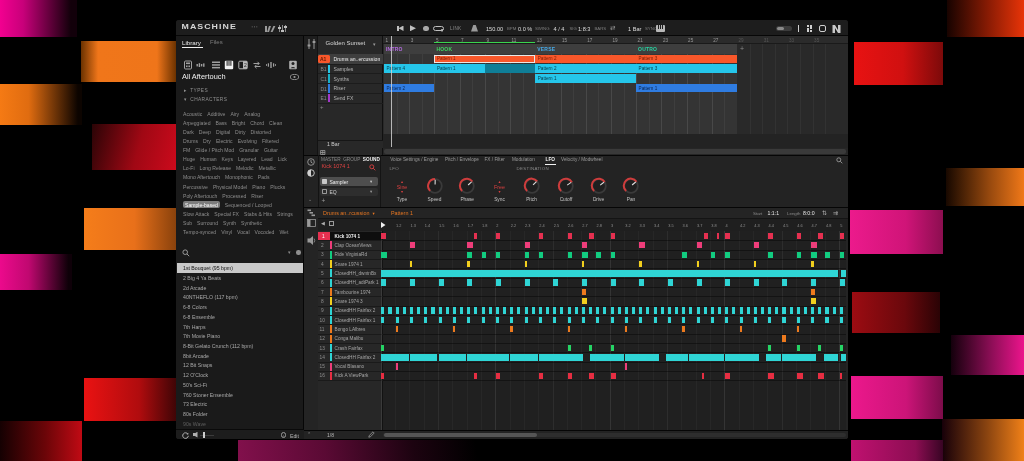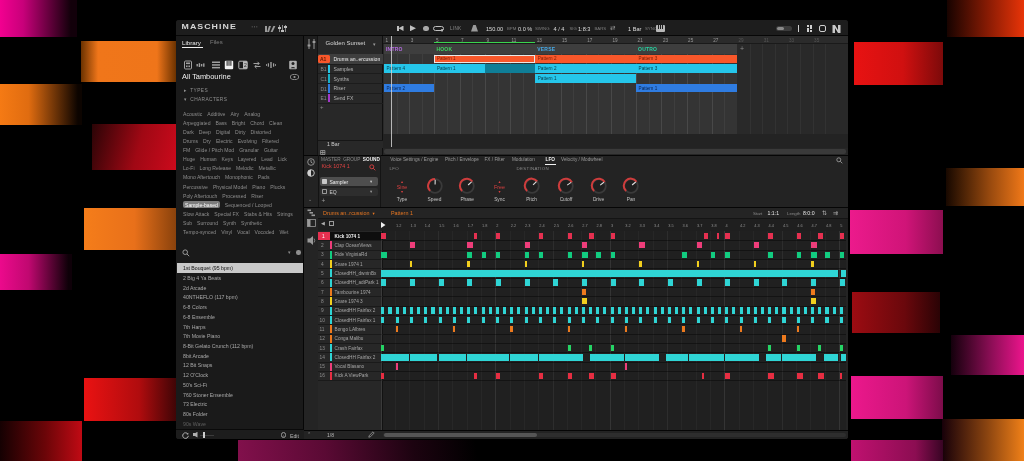--- a/index.html
+++ b/index.html
@@ -115,21 +115,21 @@
           <rect x="1.8" y="3.3" width="1.2" height="3.4" fill="#a0a0a0"></rect>
           <rect x="7" y="3.3" width="1.2" height="3.4" fill="#a0a0a0"></rect>
           <rect x="0" y="4.2" width="1" height="1.6" fill="#a0a0a0"></rect>
           <rect x="9" y="4.2" width="1" height="1.6" fill="#a0a0a0"></rect>
         </svg></div>
       <div style="position:absolute;left:112.0px;top:36.0px;width:10.0px;height:10.0px;"><svg width="10" height="10" viewBox="0 0 10 10">
           <rect x="1.2" y="0.8" width="7.6" height="8.4" rx="1" fill="#b0b0b0"></rect>
           <circle cx="5" cy="3.6" r="1.5" fill="#222"></circle>
           <path d="M2.5 8.2 Q5 5.6 7.5 8.2" fill="#222"></path>
         </svg></div>
-      <div style="position:absolute;left:6px;top:52px;font-size:7.4px;color:#f0f0f0;">All Tambourine</div>
+      <div style="position:absolute;left:6px;top:52px;font-size:7.4px;color:#f0f0f0;">All Aftertouch</div>
       <svg style="position:absolute;left:114px;top:54px;" width="9" height="6" viewBox="0 0 9 6">
         <ellipse cx="4.5" cy="3" rx="4.2" ry="2.6" fill="none" stroke="#9a9a9a" stroke-width="0.9"></ellipse>
         <circle cx="4.5" cy="3" r="1.1" fill="#9a9a9a"></circle>
       </svg>
       <div style="position:absolute;left:8px;top:68.3px;font-size:4.8px;color:#909090;letter-spacing:0.4px;">▸ &nbsp;TYPES</div>
       <div style="position:absolute;left:8px;top:77.8px;font-size:4.8px;color:#909090;letter-spacing:0.4px;">▾ &nbsp;CHARACTERS</div>
       <div style="position:absolute;left:7px;top:91.0px;font-size:5.1px;line-height:6px;color:#8d8d8d;white-space:nowrap;"><span style="margin-right:5px;">Acoustic</span><span style="margin-right:5px;">Additive</span><span style="margin-right:5px;">Airy</span><span style="margin-right:5px;">Analog</span></div>
       <div style="position:absolute;left:7px;top:100.1px;font-size:5.1px;line-height:6px;color:#8d8d8d;white-space:nowrap;"><span style="margin-right:5px;">Arpeggiated</span><span style="margin-right:5px;">Bass</span><span style="margin-right:5px;">Bright</span><span style="margin-right:5px;">Chord</span><span style="margin-right:5px;">Clean</span></div>
       <div style="position:absolute;left:7px;top:109.2px;font-size:5.1px;line-height:6px;color:#8d8d8d;white-space:nowrap;"><span style="margin-right:5px;">Dark</span><span style="margin-right:5px;">Deep</span><span style="margin-right:5px;">Digital</span><span style="margin-right:5px;">Dirty</span><span style="margin-right:5px;">Distorted</span></div>
       <div style="position:absolute;left:7px;top:118.4px;font-size:5.1px;line-height:6px;color:#8d8d8d;white-space:nowrap;"><span style="margin-right:5px;">Drums</span><span style="margin-right:5px;">Dry</span><span style="margin-right:5px;">Electric</span><span style="margin-right:5px;">Evolving</span><span style="margin-right:5px;">Filtered</span></div>

